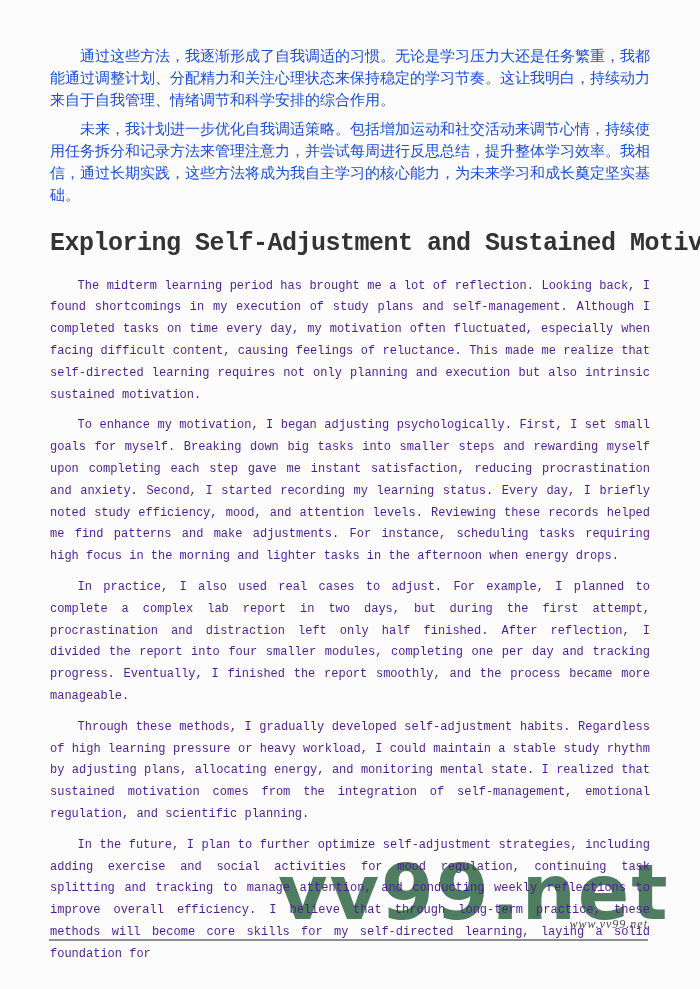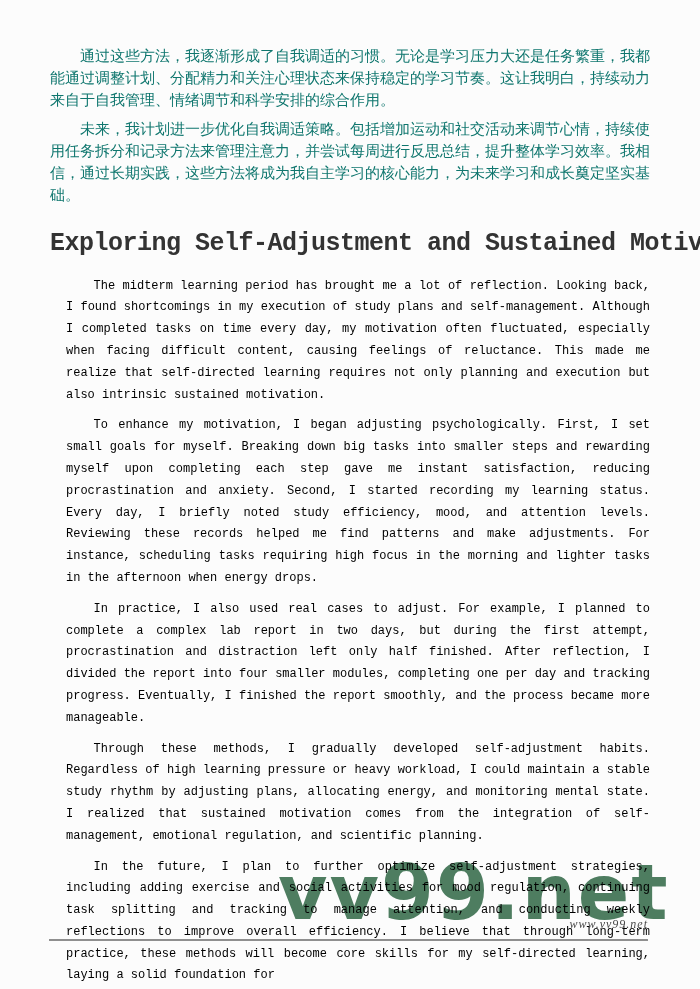--- a/index.html
+++ b/index.html
@@ -24,42 +24,42 @@
   }
   
   .zh-block {
     padding-top: 46px;
   }
   .zh-block p {
     margin: 0 0 8px 0;
     font-family: "Liberation Serif", serif;
     font-size: 15px;
     line-height: 21.8px;
-    color: #0f766e;
+    color: #1d4ed8;
     text-align: justify;
     text-indent: 2em;
   }
   
   .essay-title {
     margin: 22px 0 18px 0;
     text-align: center;
     font-family: "Liberation Mono", monospace;
     font-weight: 600;
     font-size: 25px;
     letter-spacing: -0.5px;
     color: #333333;
     white-space: nowrap;
   }
   
   .en-block p {
-    margin: 0 0 9px 16px;
+    margin: 0 0 9px 0;
     font-family: "Liberation Mono", monospace;
     font-size: 12px;
     line-height: 21.8px;
-    color: #000000;
+    color: #4c1d95;
     text-align: justify;
     text-indent: 2.3em;
   }
   
   .watermark {
     position: absolute;
     left: 278px;
     top: 848px;
     z-index: 0;
     font-family: "DejaVu Sans", sans-serif;

